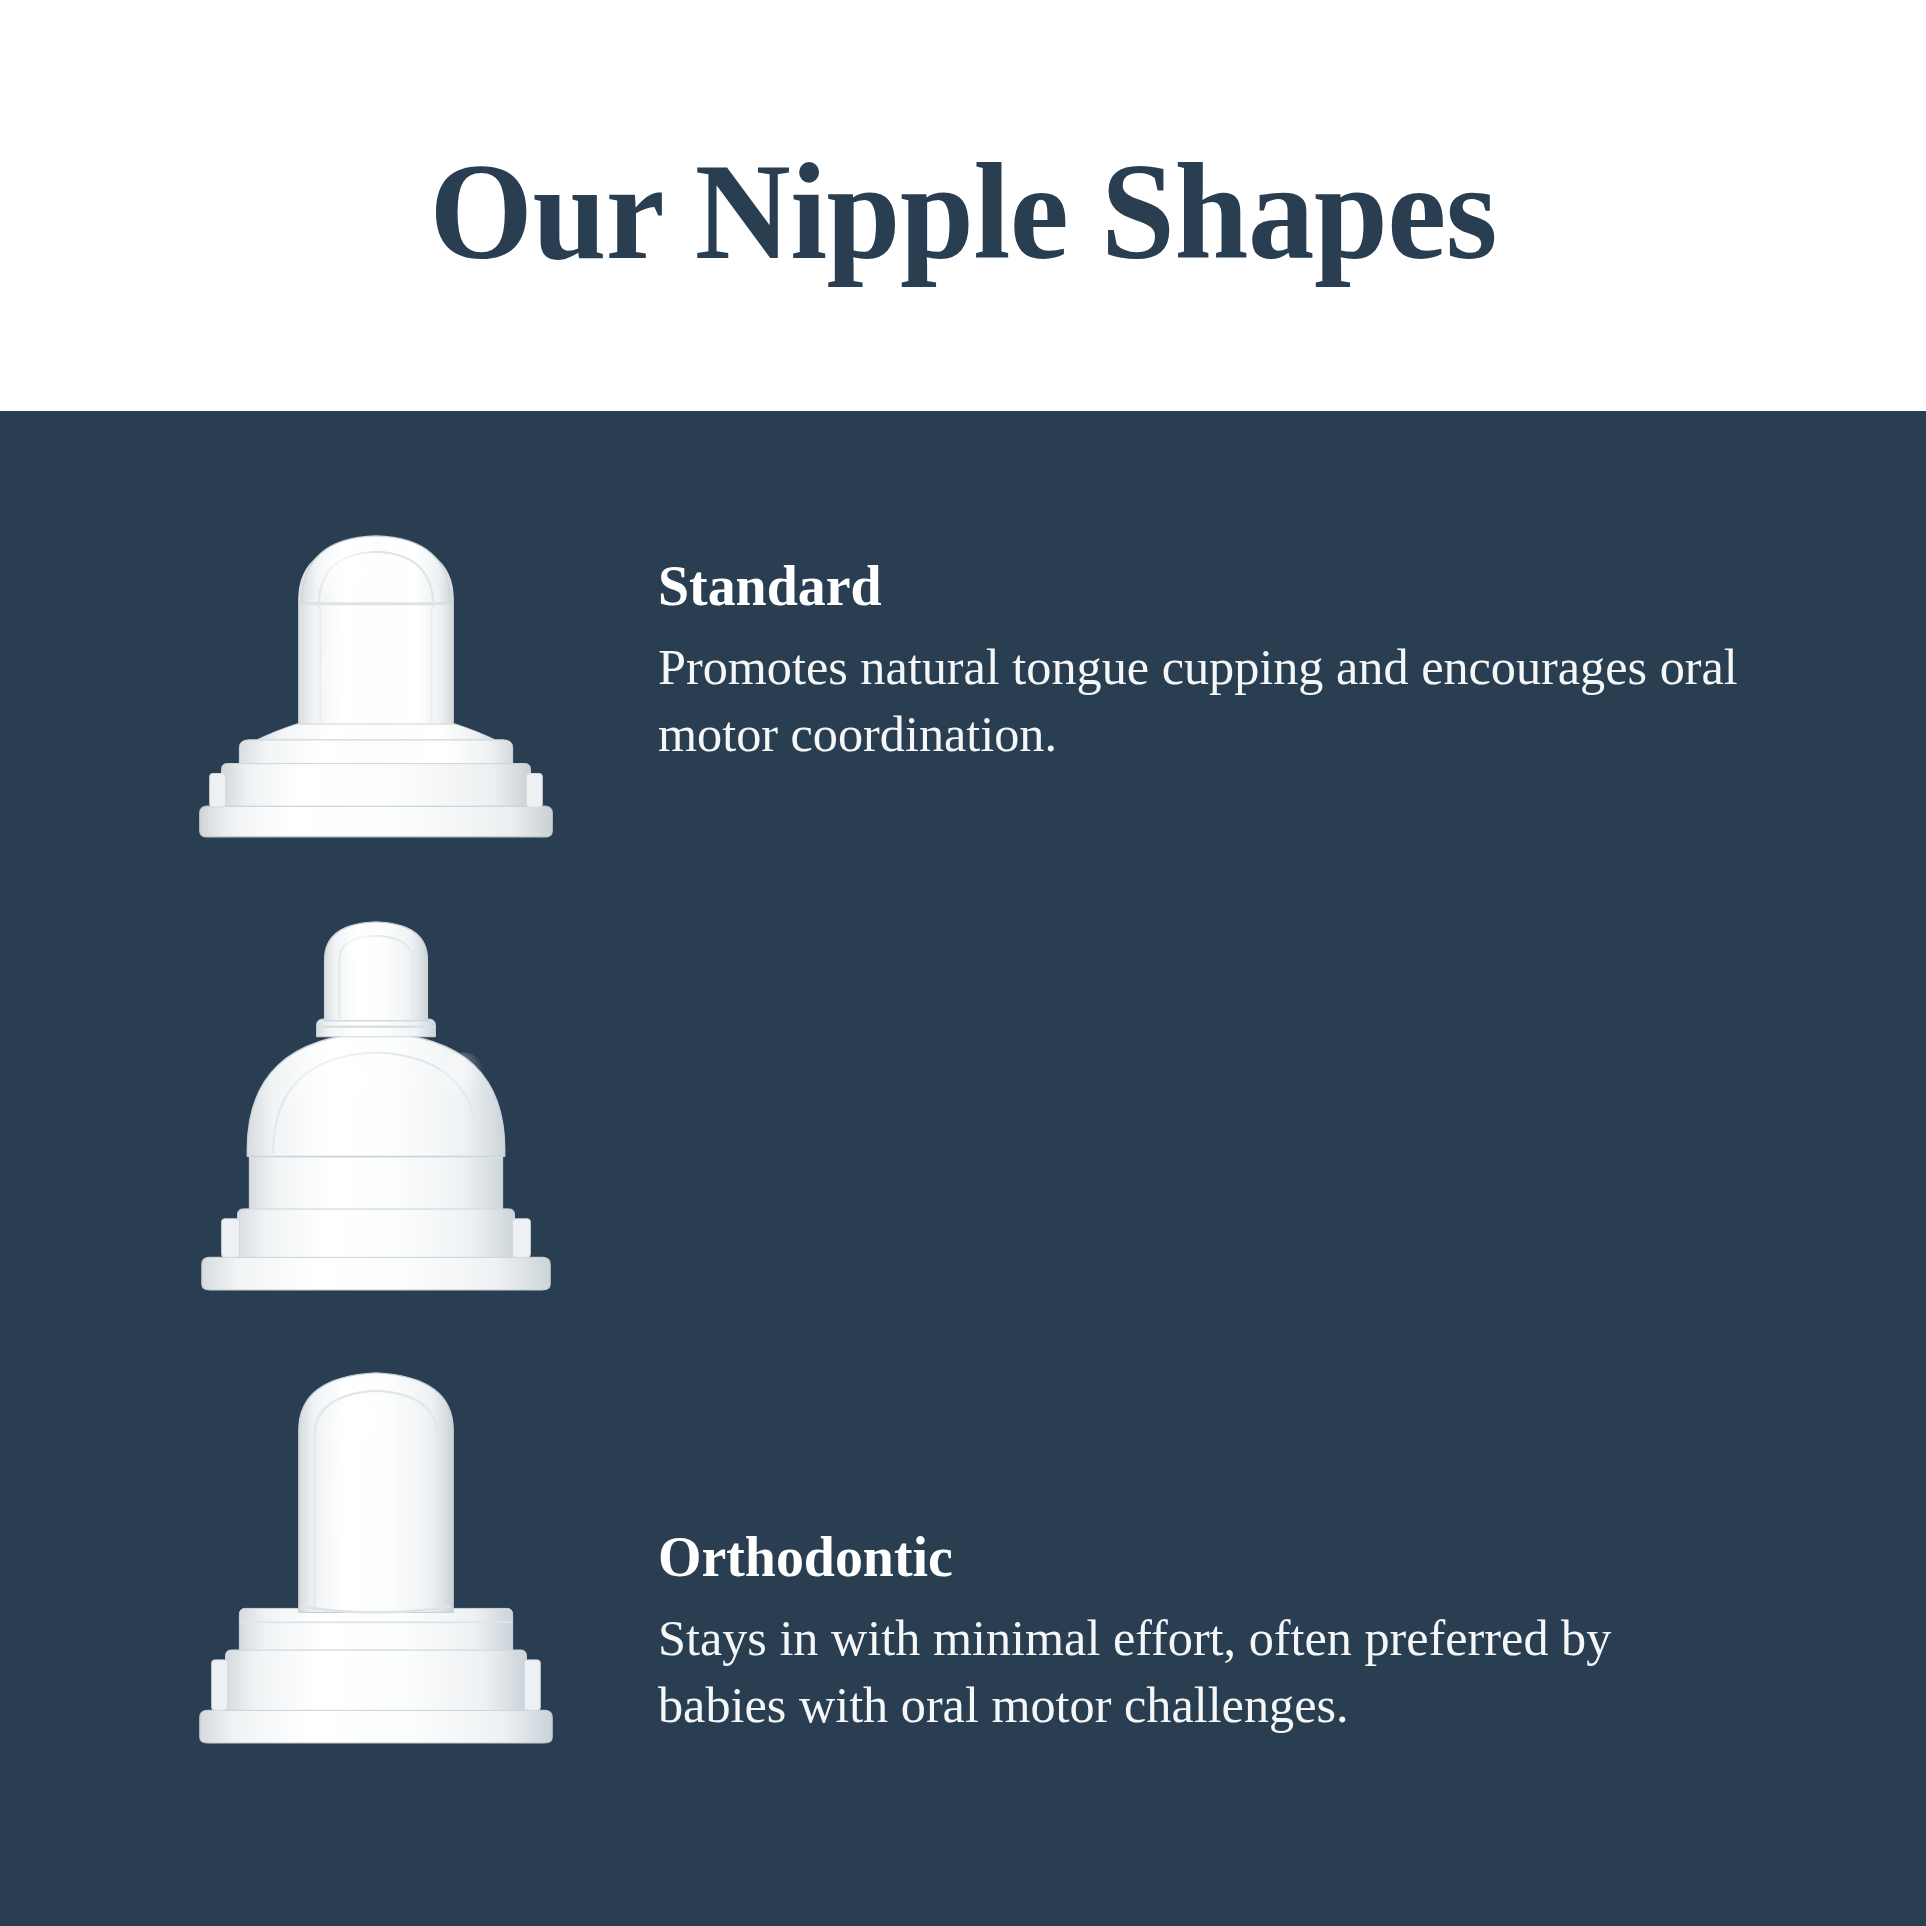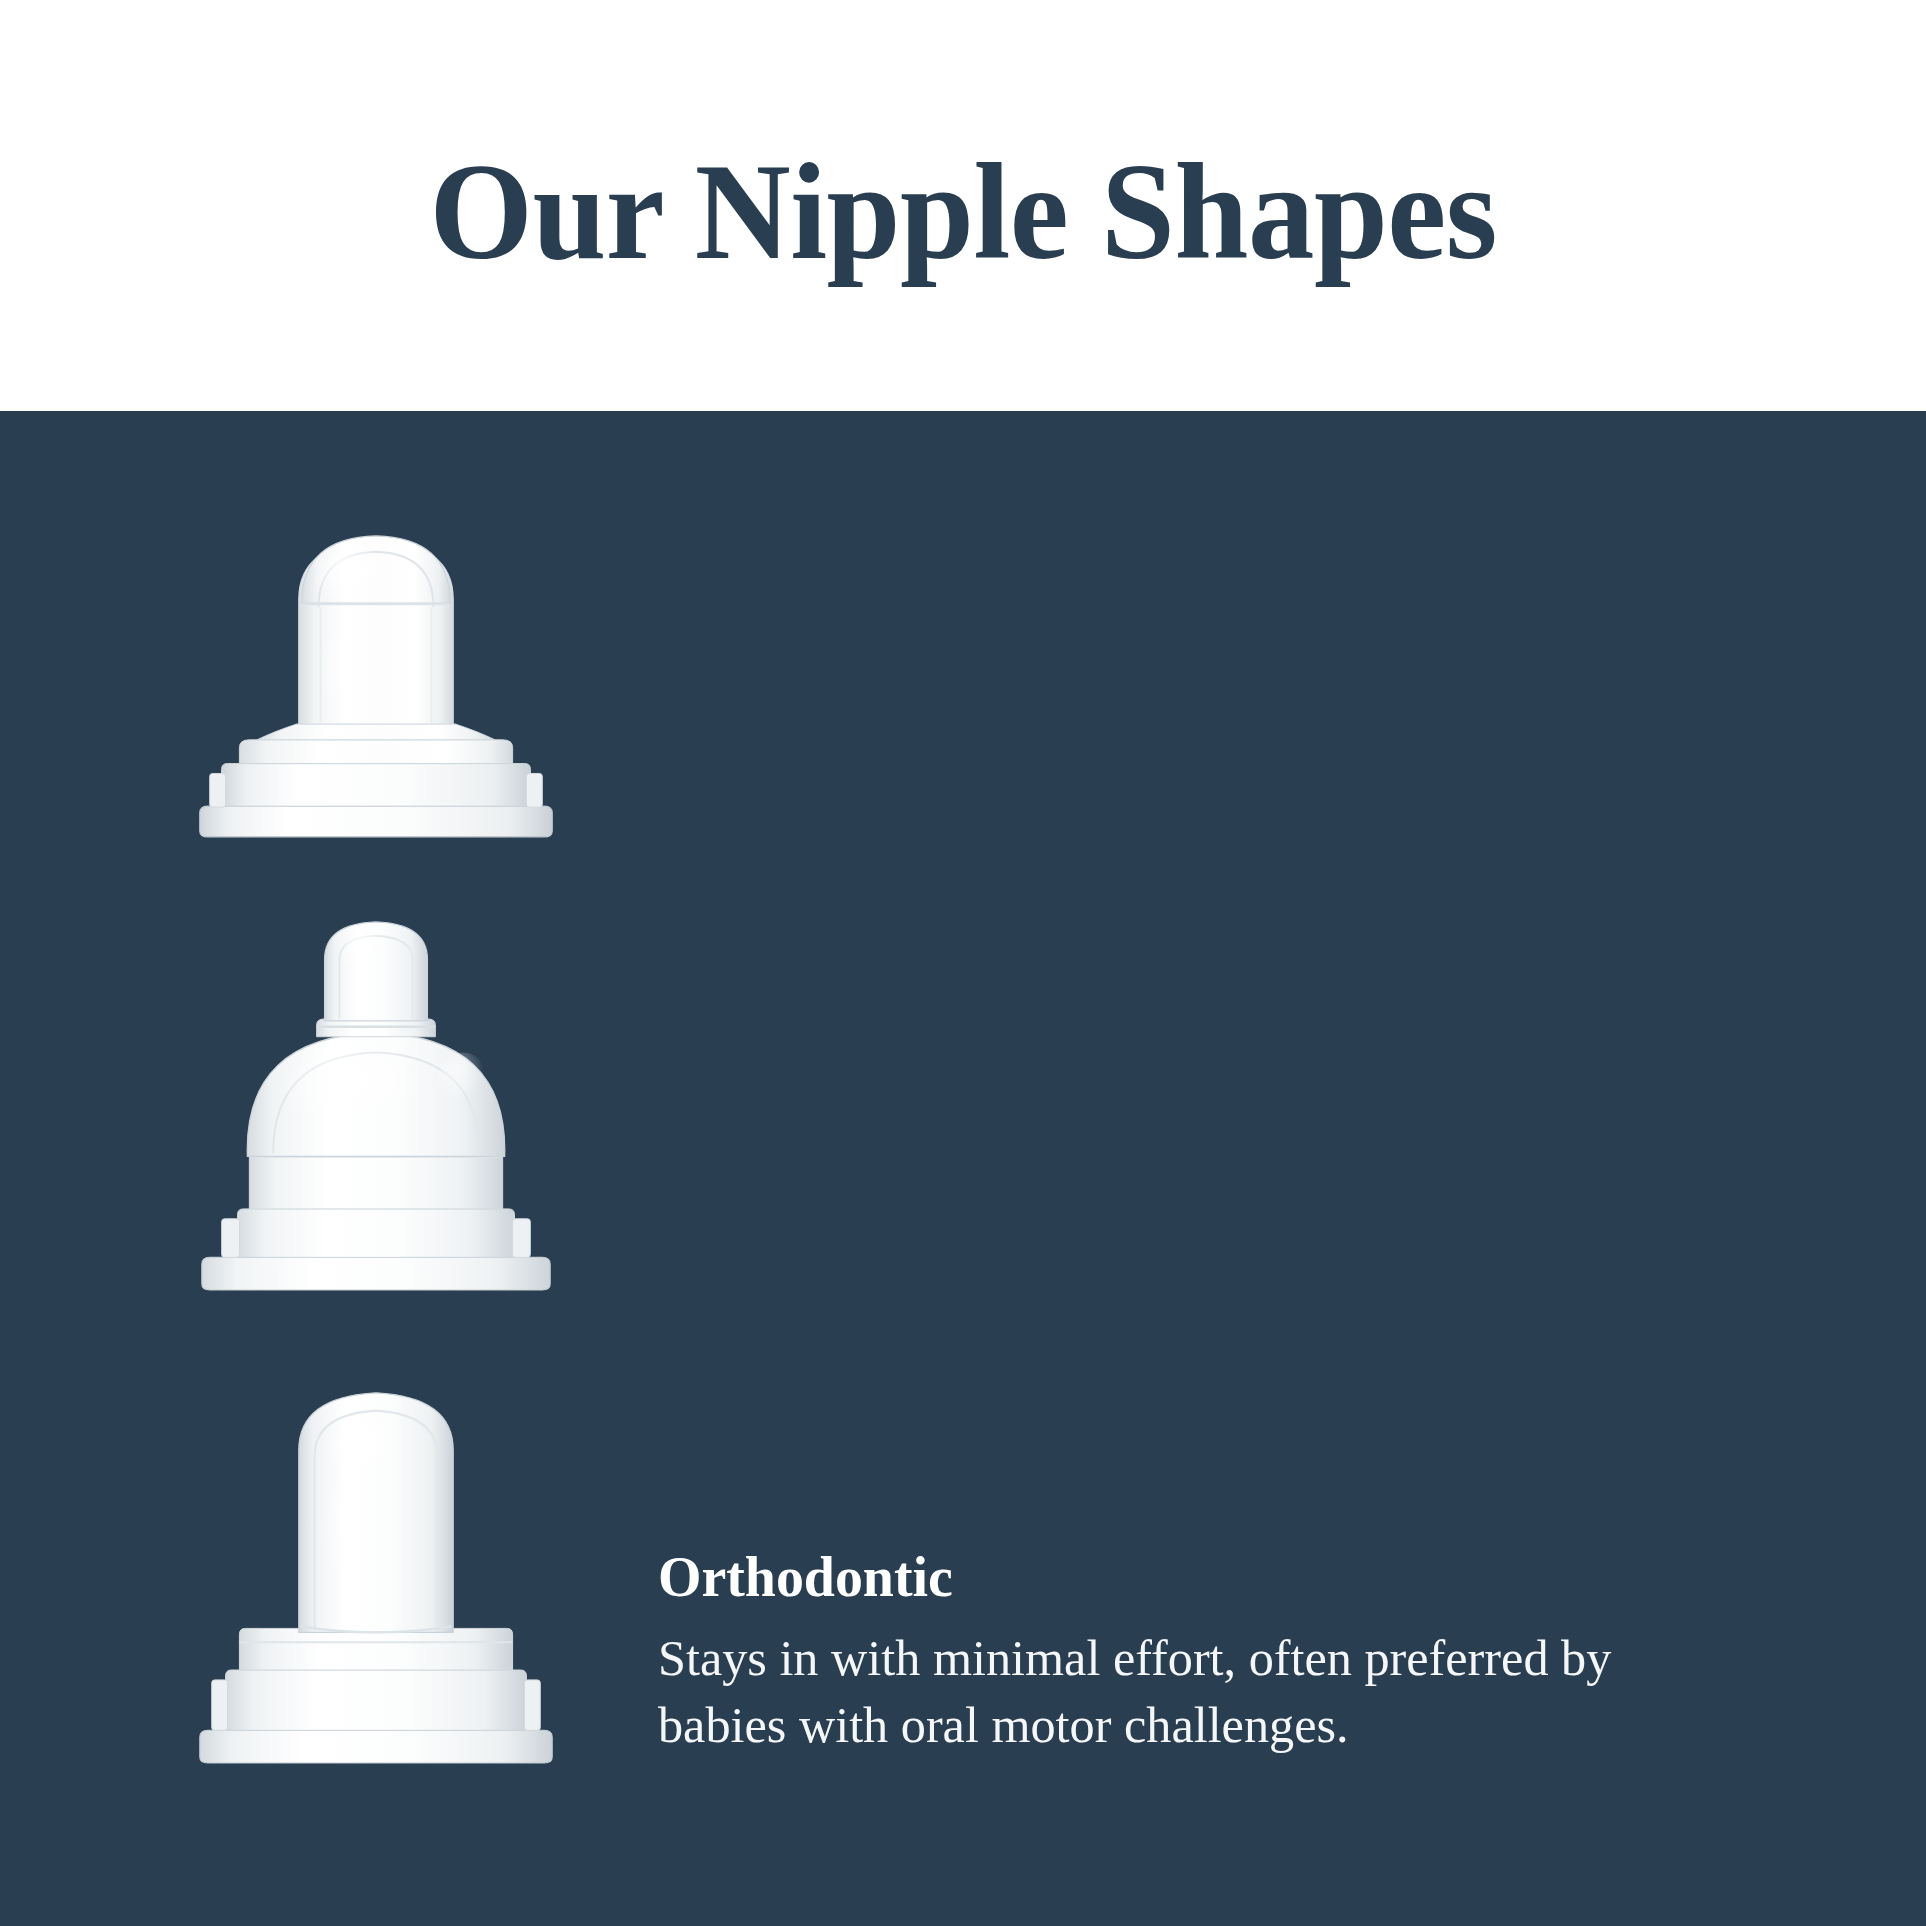--- a/index.html
+++ b/index.html
@@ -52,21 +52,21 @@
   }
 
   .row {
     position:absolute;
     display:flex;
     align-items:flex-start;
     width:100%;
   }
   .row-1 { top:74px; }
   .row-2 { top:485px; }
-  .row-3 { top:948px; }
+  .row-3 { top:928px; }
 
   .figure {
     position:relative;
     width:426px;
     flex:0 0 426px;
     margin-left:163px;
     height:356px;
     display:flex;
     align-items:flex-end;
     justify-content:center;
@@ -166,20 +166,24 @@
             <path d="M126,101 L274,101" stroke="#dde3e7" stroke-width="2"></path>
 
             <path d="M144,222 L144,104" stroke="#e9edf0" stroke-width="2"></path>
             <path d="M256,222 L256,104" stroke="#e9edf0" stroke-width="2"></path>
 
             <ellipse cx="178" cy="78" rx="40" ry="34" fill="url(#glow1)"></ellipse>
             <ellipse cx="170" cy="180" rx="26" ry="60" fill="url(#glow1)" opacity="0.55"></ellipse>
           </svg>
         </div>
 
+        <div class="copy">
+          <div class="item-title">Standard</div>
+          <div class="item-desc">Promotes natural tongue cupping and encourages oral motor coordination.</div>
+        </div>
       </div>
 
       <div class="row row-2">
         <div class="figure">
           <svg class="nipple-svg" width="396" height="376" viewBox="0 0 400 380">
             <defs>
               <linearGradient id="sil2" x1="0" y1="0" x2="1" y2="0">
                 <stop offset="0%" stop-color="#d6dce0"></stop>
                 <stop offset="10%" stop-color="#f1f4f5"></stop>
                 <stop offset="32%" stop-color="#ffffff"></stop>

